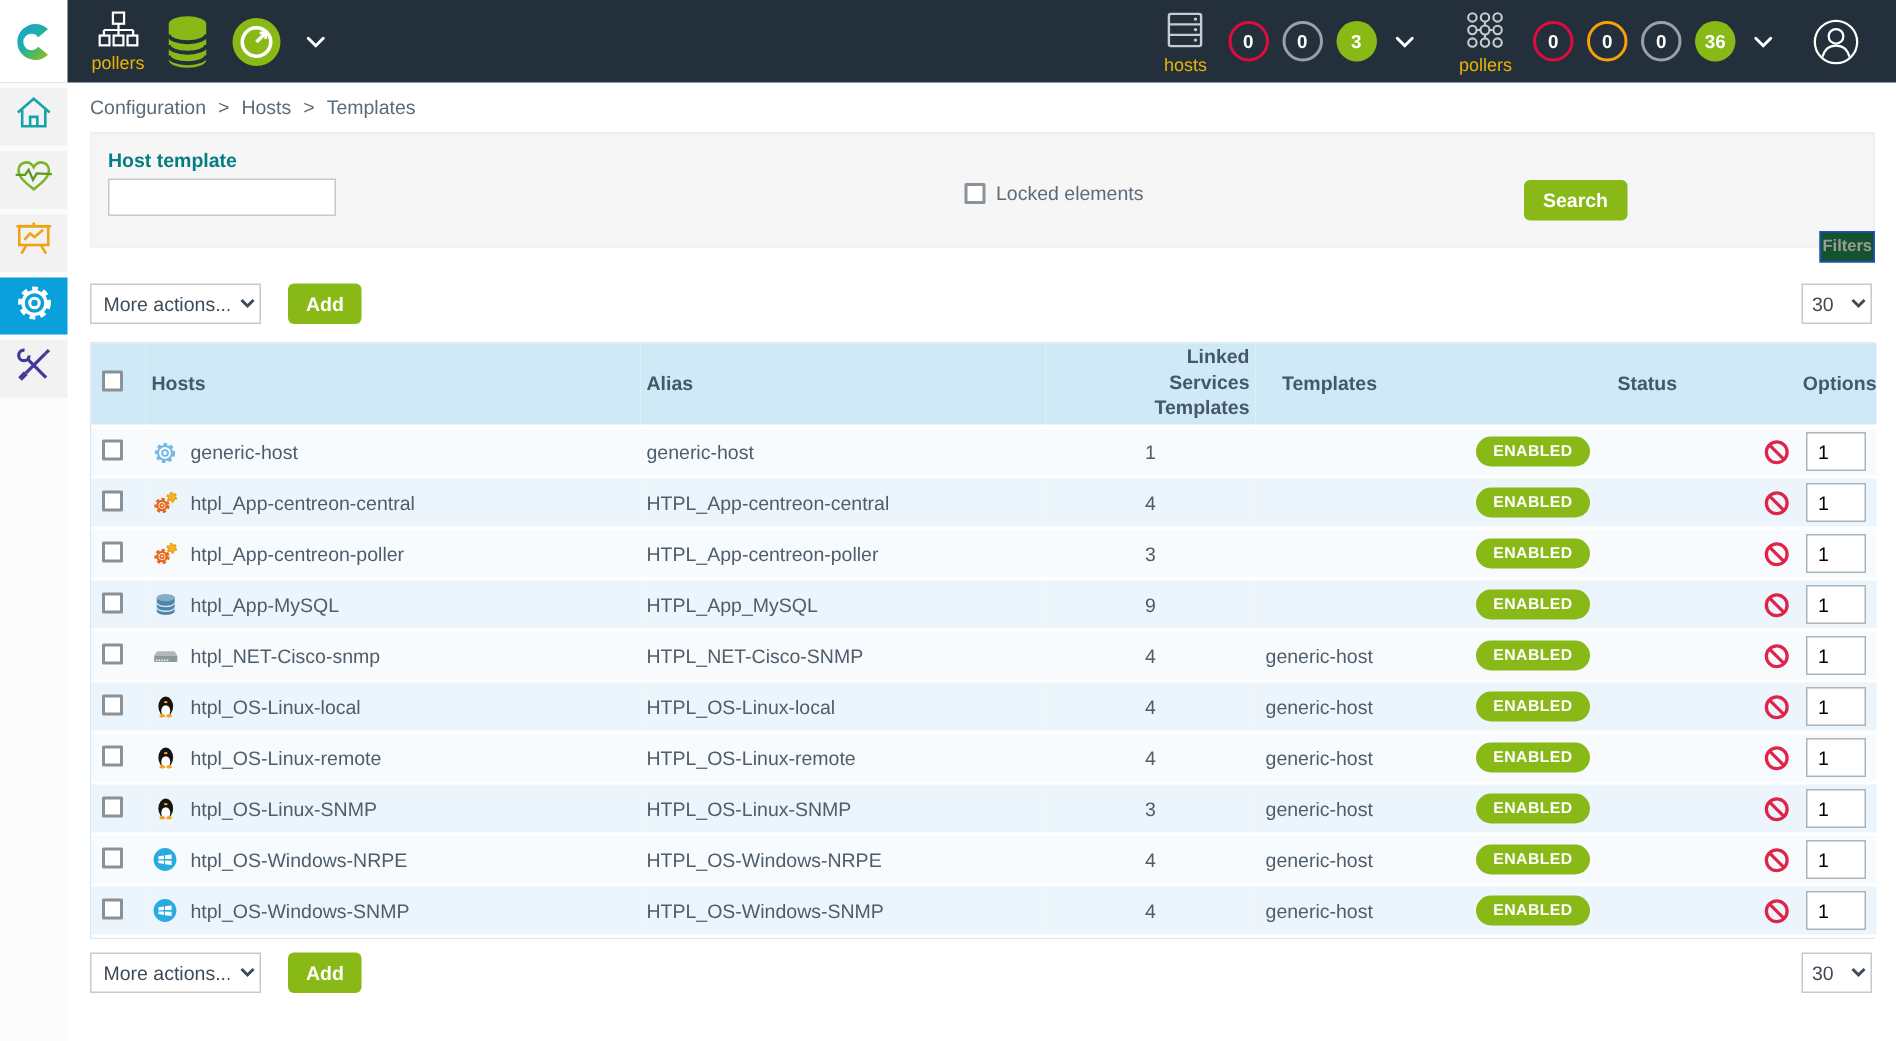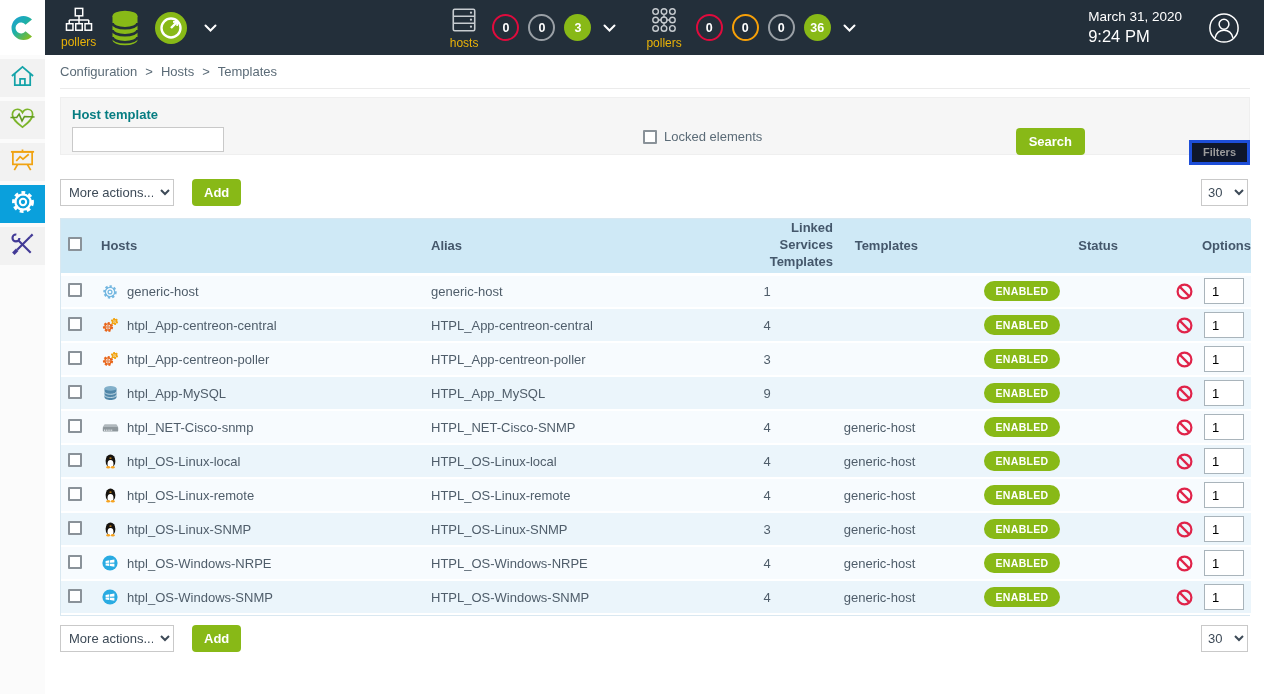--- a/index.html
+++ b/index.html
@@ -34,27 +34,27 @@
   
   .sidebar { position:absolute; left:0; top:55px; bottom:0; width:45px; background:#fbfbfb; padding-top:4px; }
   .side-item { width:45px; height:38px; margin-bottom:4px; background:#f2f2f2; display:flex; align-items:center; justify-content:center; cursor:pointer; }
   .side-item.active { background:#0aa0dc; }
   
   .main { margin-left:45px; padding:0 14px 0 15px; }
   .breadcrumb { height:34px; display:flex; align-items:center; font-size:13px; color:#5b6b77; border-bottom:1px solid #ebebeb; }
   .crumb { cursor:pointer; }
   .crumb-sep { margin:0 8px; color:#5b6b77; }
   
-  .filter-panel { position:relative; margin-top:8px; height:58px; background:#f6f6f6; border:1px solid #efefef; }
+  .filter-panel { position:relative; height:76px; background:#f6f6f6; border:1px solid #efefef; }
   .fp-label { position:absolute; left:11px; top:9px; font-size:13px; font-weight:bold; color:#067d82; }
   .fp-input { position:absolute; left:11px; top:29px; width:152px; height:25px; border:1px solid #c9c9c9; background:#fff; padding:0 6px; font-size:13px; }
   .fp-locked { position:absolute; left:582px; top:31px; display:flex; align-items:center; gap:7px; font-size:13px; color:#5b6b77; }
   .fp-search { position:absolute; right:164px; top:30px; height:27px; padding:0 13px; background:#88b917; color:#fff; border:none; border-radius:4px;
                font-size:13px; font-weight:bold; font-family:inherit; cursor:pointer; }
-  .filters-tab { position:absolute; right:-1px; bottom:-11px; background:#0f172a; border:3px solid #1d4ed8; padding:3px 11px 4px;
+  .filters-tab { position:absolute; right:-1px; bottom:-11px; background:#14532d; border:1px solid #1d4ed8; padding:3px 1px 4px;
                  font-size:11px; font-weight:bold; color:#9b9b9b; cursor:pointer; }
   input[type=checkbox] { appearance:none; -webkit-appearance:none; width:14px; height:14px; border:2px solid #8a9299; background:#fff; border-radius:1px; margin:0; cursor:pointer; }
   
   .toolbar { position:relative; display:flex; align-items:flex-end; height:27px; }
   .toolbar.top { margin-top:24px; }
   .toolbar.bottom { margin-top:9px; }
   select { font-family:inherit; font-size:13px; color:#3d4a57; background:#fff; border:1px solid #c9c9c9; height:27px; }
   .sel-actions { width:114px; padding:0 4px; }
   .btn-add { margin-left:18px; height:27px; padding:0 12px; background:#88b917; color:#fff; border:none; border-radius:4px;
              font-size:13px; font-weight:bold; font-family:inherit; cursor:pointer; }
@@ -185,24 +185,20 @@
           <span class="badge b-gray">0</span>
           <span class="badge b-green">36</span>
         </div>
       <span class="chev">
           <svg width="13" height="8" viewBox="0 0 13 8">
             <path d="M1.5 1.5 L6.5 6.5 L11.5 1.5" fill="none" stroke="#fff" stroke-width="2" stroke-linecap="round"></path>
           </svg>
         </span>
     </div>
 
-    <div class="clock">
-      <div class="date">March 31, 2020</div>
-      <div class="time">9:24 PM</div>
-    </div>
     <div class="user-wrap">
       <span class="tb-icon">
           <svg width="32" height="32" viewBox="0 0 34 34" fill="none" stroke="#fff" stroke-width="1.6">
             <circle cx="17" cy="17" r="15"></circle>
             <circle cx="17" cy="13" r="5.2"></circle>
             <path d="M7.5 27.5 C9 21.5 13 19.5 17 19.5 C21 19.5 25 21.5 26.5 27.5"></path>
           </svg>
         </span>
     </div>
   </div>

